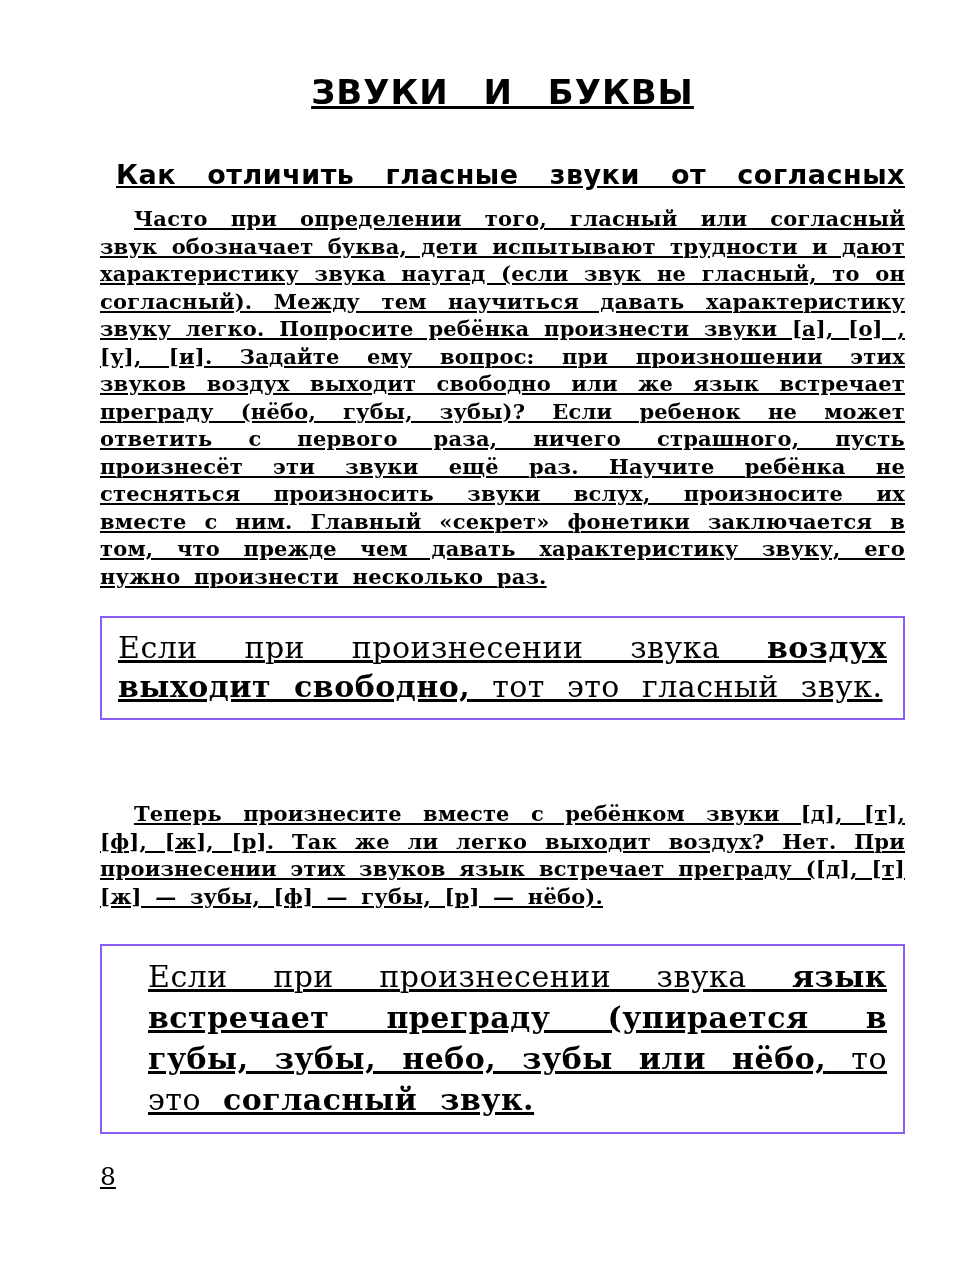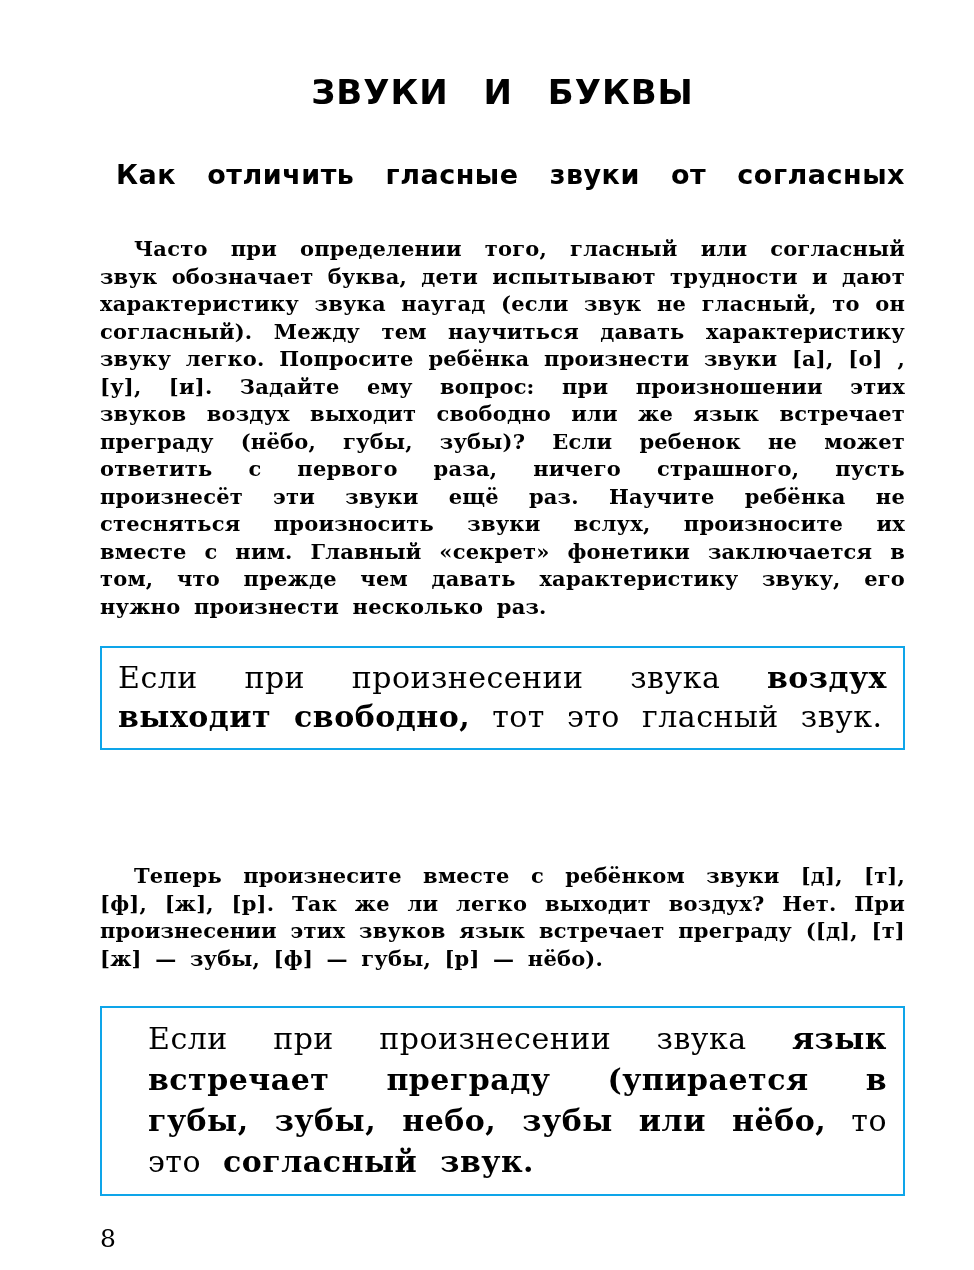--- a/index.html
+++ b/index.html
@@ -10,20 +10,21 @@
   .page {
     position: relative;
     width: 974px;
     height: 1270px;
     box-sizing: border-box;
     background: #ffffff;
     color: #000000;
     padding: 72px 69px 0 100px;
     overflow: hidden;
     font-family: "DejaVu Serif", serif;
+    text-decoration: underline;
   }
   .title {
     margin: 0;
     text-align: center;
     font-family: "DejaVu Sans", sans-serif;
     font-weight: bold;
     font-size: 34px;
     line-height: 41px;
     letter-spacing: 1px;
     word-spacing: 22px;
@@ -42,28 +43,28 @@
     margin: 0;
     font-size: 21px;
     line-height: 27.5px;
     font-weight: bold;
     text-align: justify;
     text-indent: 34px;
     word-spacing: 6px;
     letter-spacing: 0.2px;
   }
   .body-par.first {
-    margin-top: 44px;
+    margin-top: 14px;
   }
   .body-par.after-box {
-    margin-top: 112px;
+    margin-top: 80px;
   }
   .rule-box {
     margin-top: 26px;
-    border: 2px solid #0ea5e9;
+    border: 2px solid #8b5cf6;
     padding: 10px 16px 12px 16px;
   }
   .rule-box.second {
     margin-top: 34px;
     padding-left: 46px;
   }
   .rule-text {
     margin: 0;
     font-size: 30px;
     line-height: 39px;

